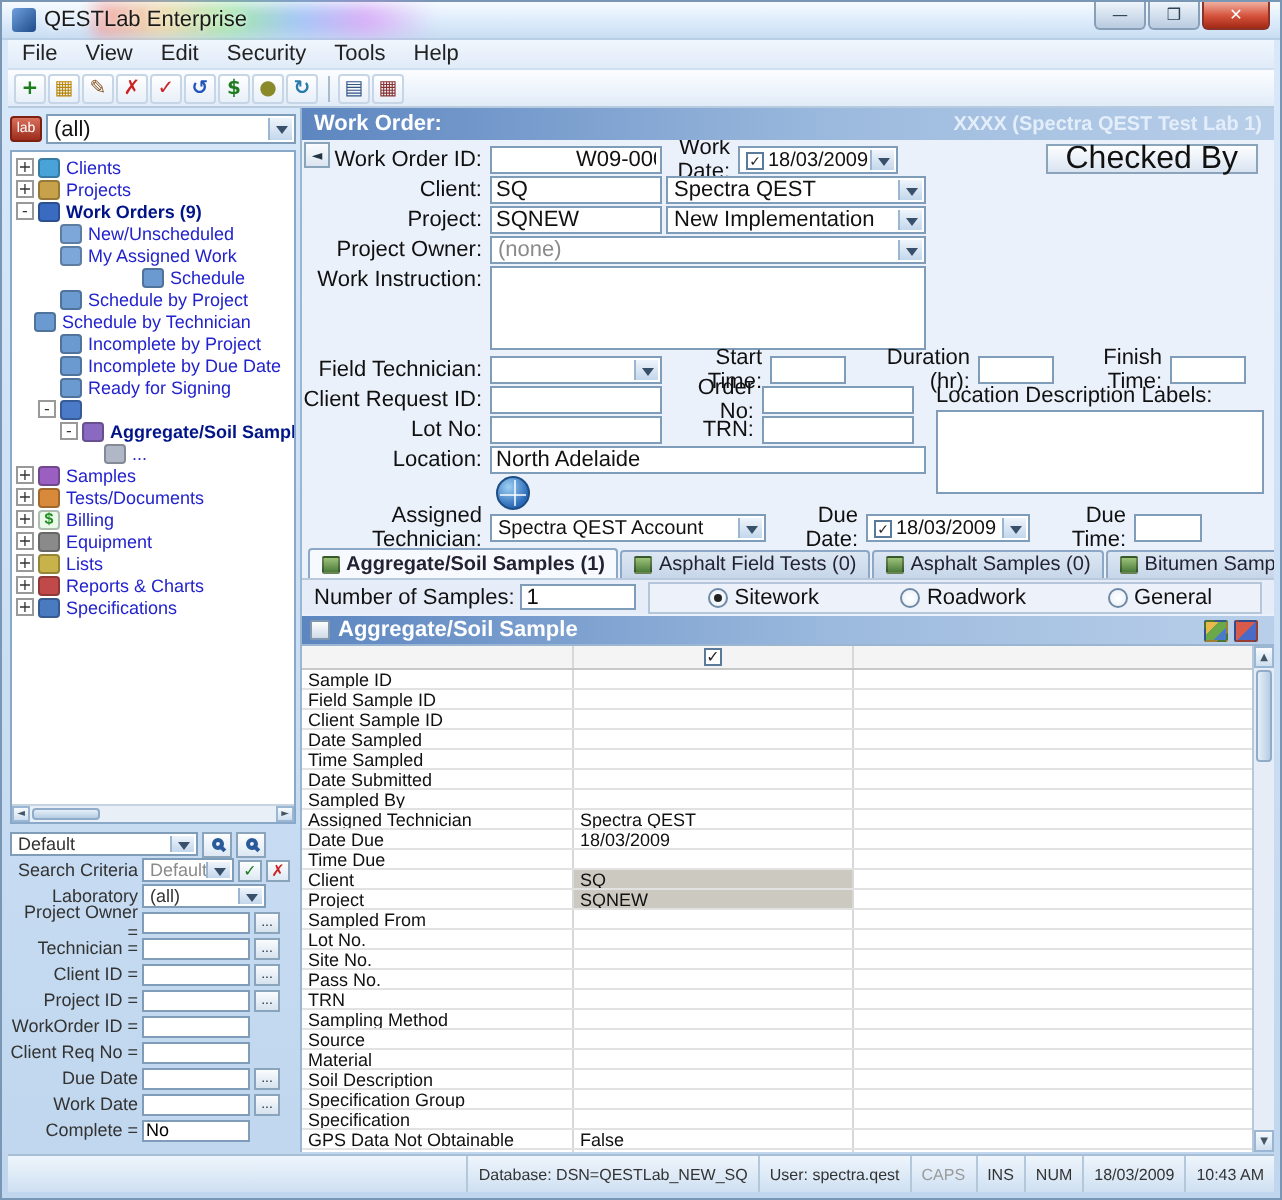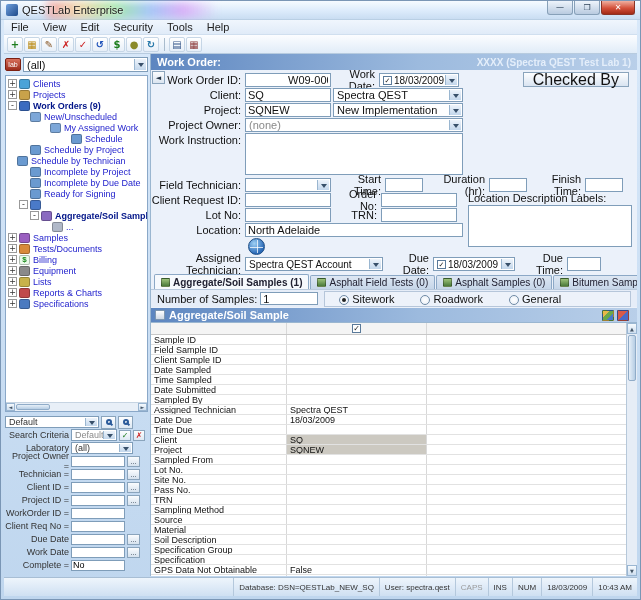--- a/index.html
+++ b/index.html
@@ -88,21 +88,21 @@
   .globerow{height:17px;margin-bottom:2px;display:flex;align-items:center;flex:none;}
 
   .tabs{display:flex;align-items:flex-end;margin:2px 0 0 3px;height:15px;flex:none;position:relative;z-index:1;}
   .tab{display:flex;align-items:center;gap:3px;height:14px;padding:0 6px;border:1px solid #8ca8c6;border-bottom:none;border-radius:2px 2px 0 0;background:linear-gradient(#dde7f3,#c6d6e9);margin-right:1px;font-size:10px;color:#223;white-space:nowrap;}
   .tab.active{background:#f6f9fd;height:15px;font-weight:bold;}
   .tab-ico{width:9px;height:9px;flex:none;border-radius:1px;background:linear-gradient(#9dc27a,#4a7a3a);border:1px solid rgba(0,0,0,.3);}
 
   .samplesbar{height:18px;flex:none;display:flex;align-items:center;padding-left:6px;border-top:1px solid #b9c9dc;background:#e6edf8;margin-bottom:1px;}
   .samplesbar .nlabel{padding-right:3px;}
   .radiogroup{flex:1;height:16px;margin:0 6px;border:1px solid #b6c6da;background:rgba(255,255,255,.3);display:flex;align-items:center;gap:26px;padding-left:14px;}
-  .radio{display:flex;align-items:flex-end;}
+  .radio{display:flex;align-items:center;margin-left:15px;}
   .rbtn{width:10px;height:10px;border:1px solid #6f8aa5;border-radius:50%;background:radial-gradient(#fff,#e8eef6);display:inline-block;position:relative;margin-right:3px;}
   .rbtn.sel::after{content:"";position:absolute;left:2px;top:2px;width:4px;height:4px;border-radius:50%;background:#222;}
 
   .section-hdr{height:14px;flex:none;background:linear-gradient(90deg,#5d86c0,#9cbade 55%,#b9cfe9);color:#fff;font-weight:bold;font-size:11px;display:flex;align-items:center;padding:0 4px;gap:4px;}
   .sh-ico{width:10px;height:10px;flex:none;background:linear-gradient(#fefefe,#cfd9e6);border:1px solid #8098b0;border-radius:1px;}
   .sh-right{margin-left:auto;display:flex;gap:3px;align-items:center;padding-right:4px;}
   .sh-btn{width:12px;height:11px;border-radius:1px;border:1px solid rgba(0,0,0,.3);}
   .sh-btn.c1{background:linear-gradient(135deg,#e8b84a 33%,#6aa84a 33% 66%,#4a7ac8 66%);}
   .sh-btn.c2{background:linear-gradient(135deg,#d85a4a 50%,#4a6ac8 50%);}
 
@@ -190,21 +190,21 @@
             <div class="tree-row" style="padding-left: 2px;">
               <span class="expander">-</span>
               <span class="tree-ico" style="background: rgb(58, 107, 192);"></span>
               <span class="tree-label bold">Work Orders (9)</span>
             </div>
             <div class="tree-row" style="padding-left: 13px;">
               <span class="expander hid">+</span>
               <span class="tree-ico" style="background: rgb(125, 167, 216);"></span>
               <span class="tree-label">New/Unscheduled</span>
             </div>
-            <div class="tree-row" style="padding-left: 13px; margin-left: 20px;">
+            <div class="tree-row" style="padding-left: 13px;">
               <span class="expander hid">+</span>
               <span class="tree-ico" style="background: rgb(125, 167, 216);"></span>
               <span class="tree-label">My Assigned Work</span>
             </div>
             <div class="tree-row" style="padding-left: 13px; margin-left: 41px;">
               <span class="expander hid">+</span>
               <span class="tree-ico" style="background: rgb(106, 154, 208);"></span>
               <span class="tree-label">Schedule</span>
             </div>
             <div class="tree-row" style="padding-left: 13px;">
@@ -377,21 +377,21 @@
         <div class="checkedby">Checked By</div>
 
         <div class="locblock">
           <div class="llabel">Location Description Labels:</div>
           <div class="locbox"></div>
         </div>
 
         <div class="frow">
           <span class="flabel">Work Order ID:</span>
           <input class="tb" style="width: 86px; padding-left: 42px;" value="W09-0001">
-          <span class="flabel2" style="width:48px">Work Date:</span>
+          <span class="flabel2" style="width:38px">Work Date:</span>
           <div class="combo" style="width:80px">
             <span class="dchk">✓</span>
             <span class="dval">18/03/2009</span>
             <span class="arrow"></span>
           </div>
         </div>
 
         <div class="frow">
           <span class="flabel">Client:</span>
           <input class="tb" style="width: 86px;" value="SQ">

